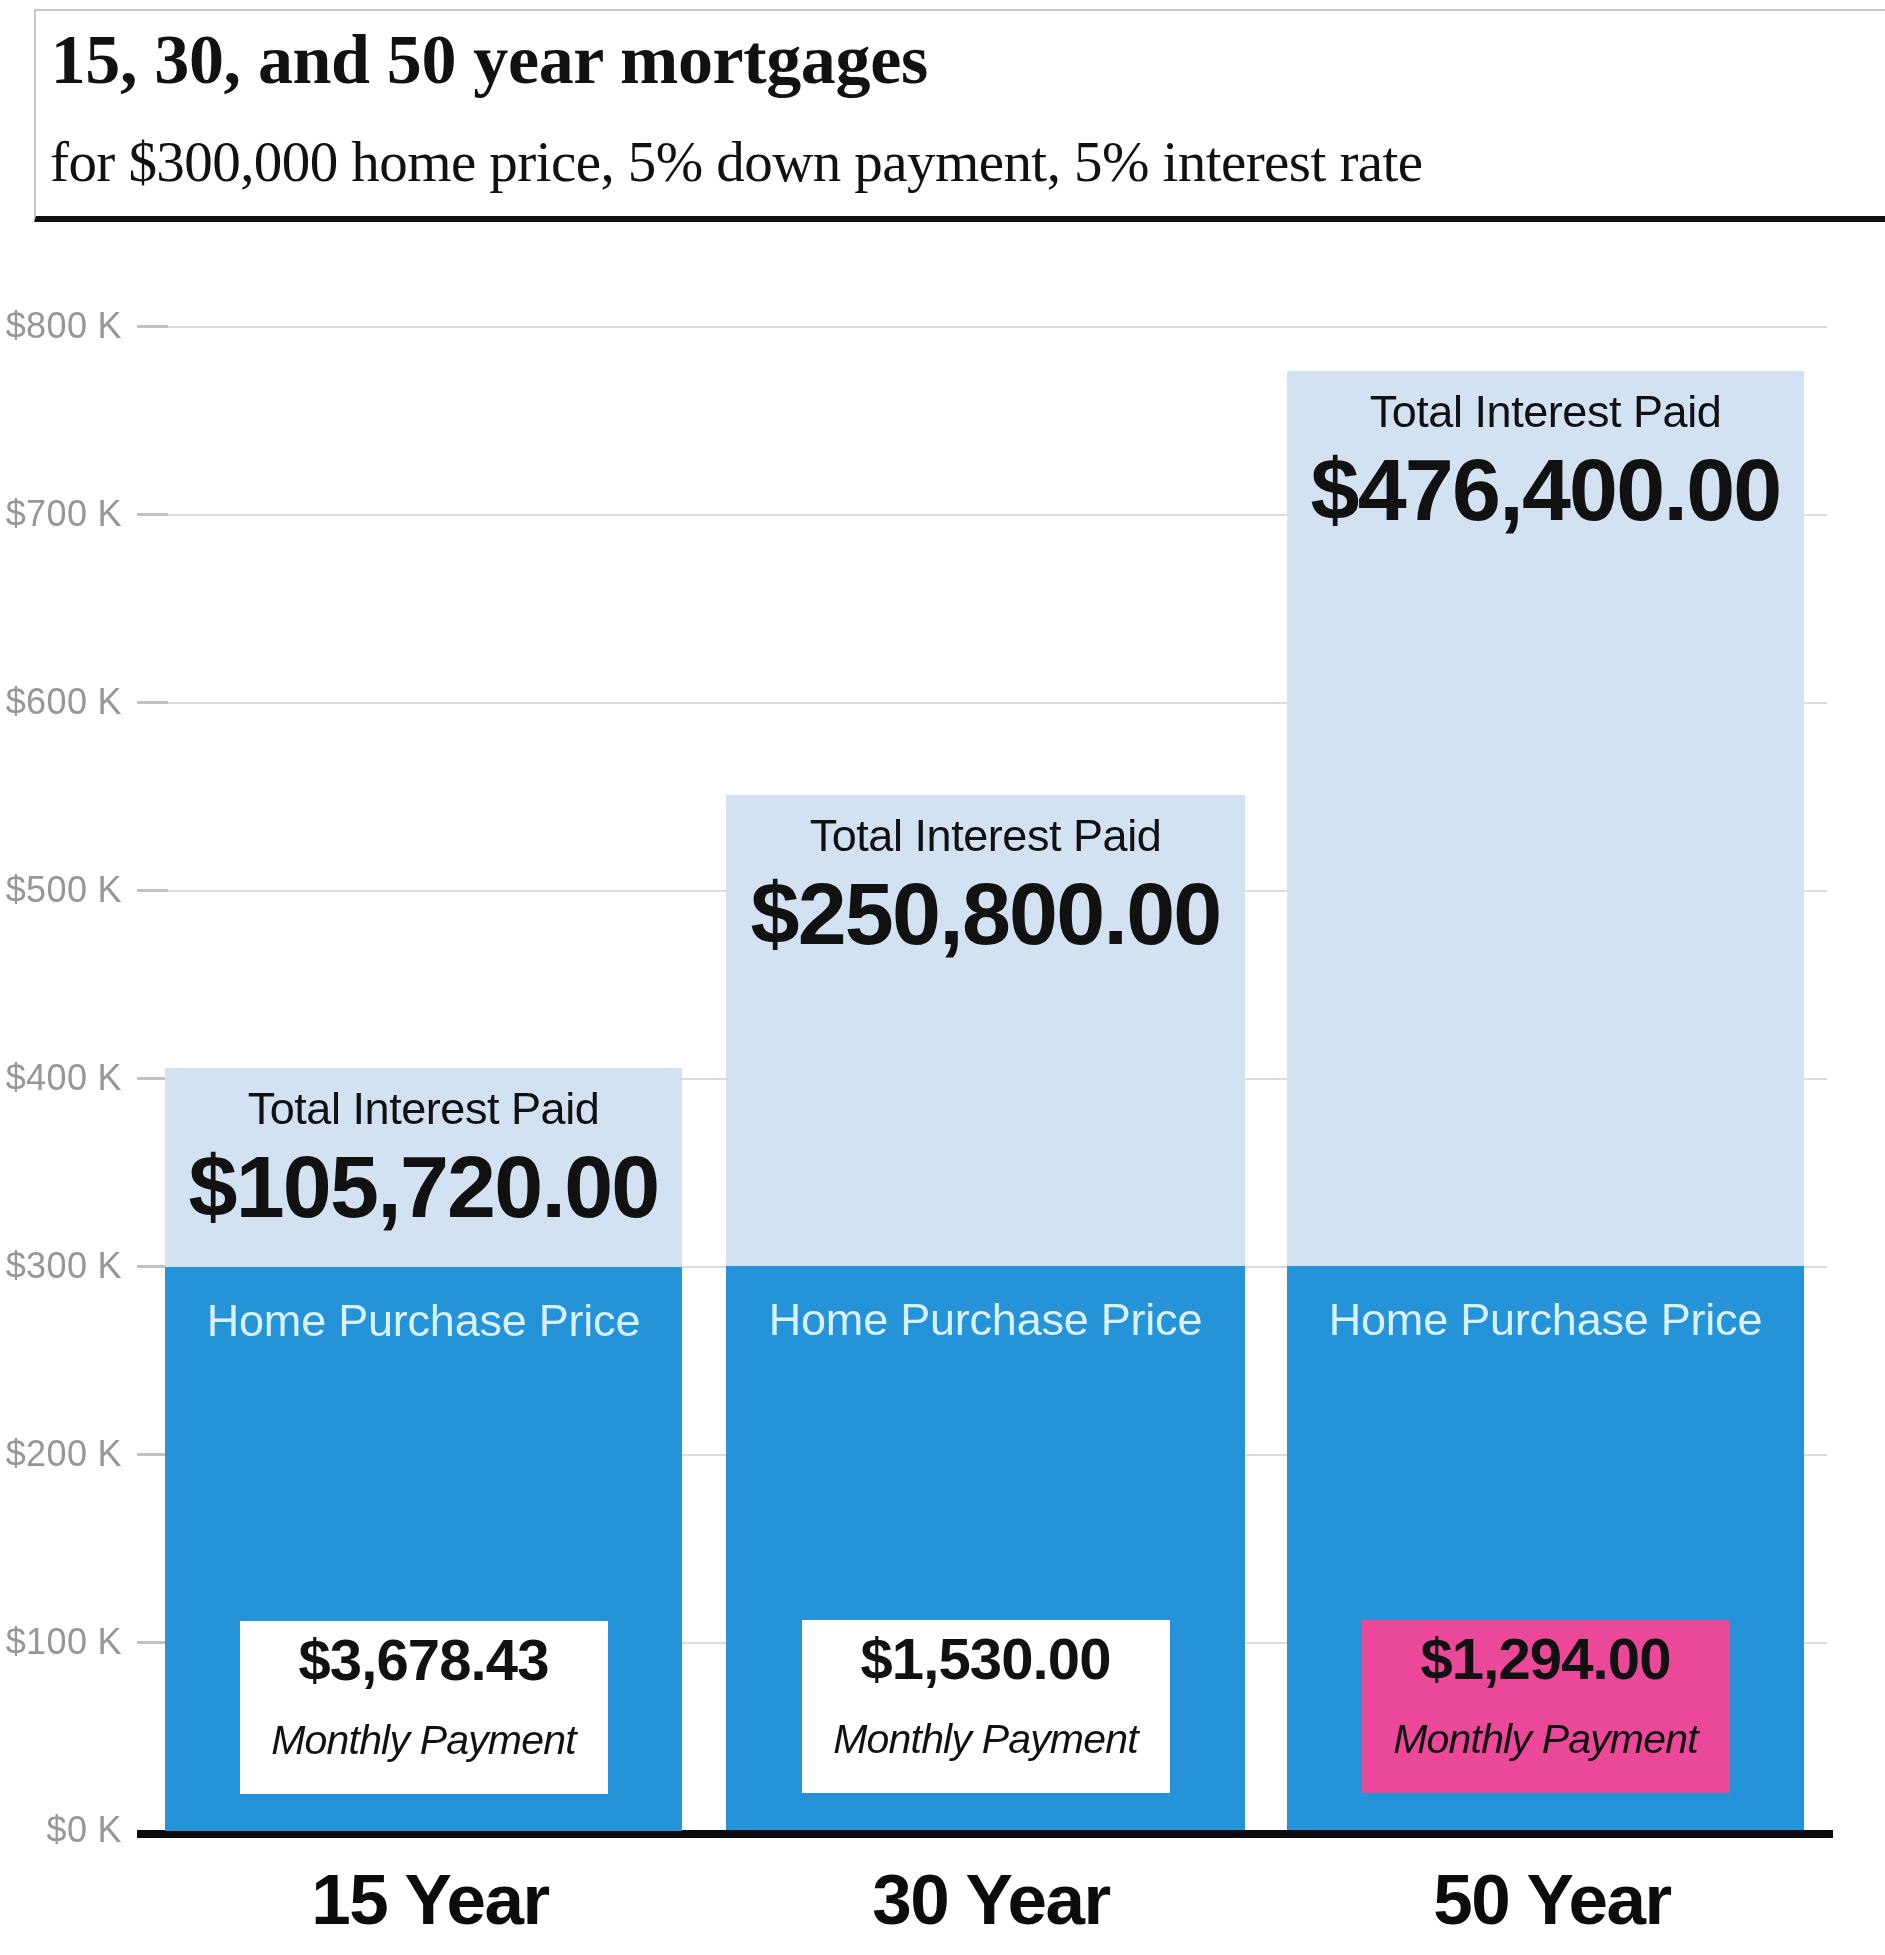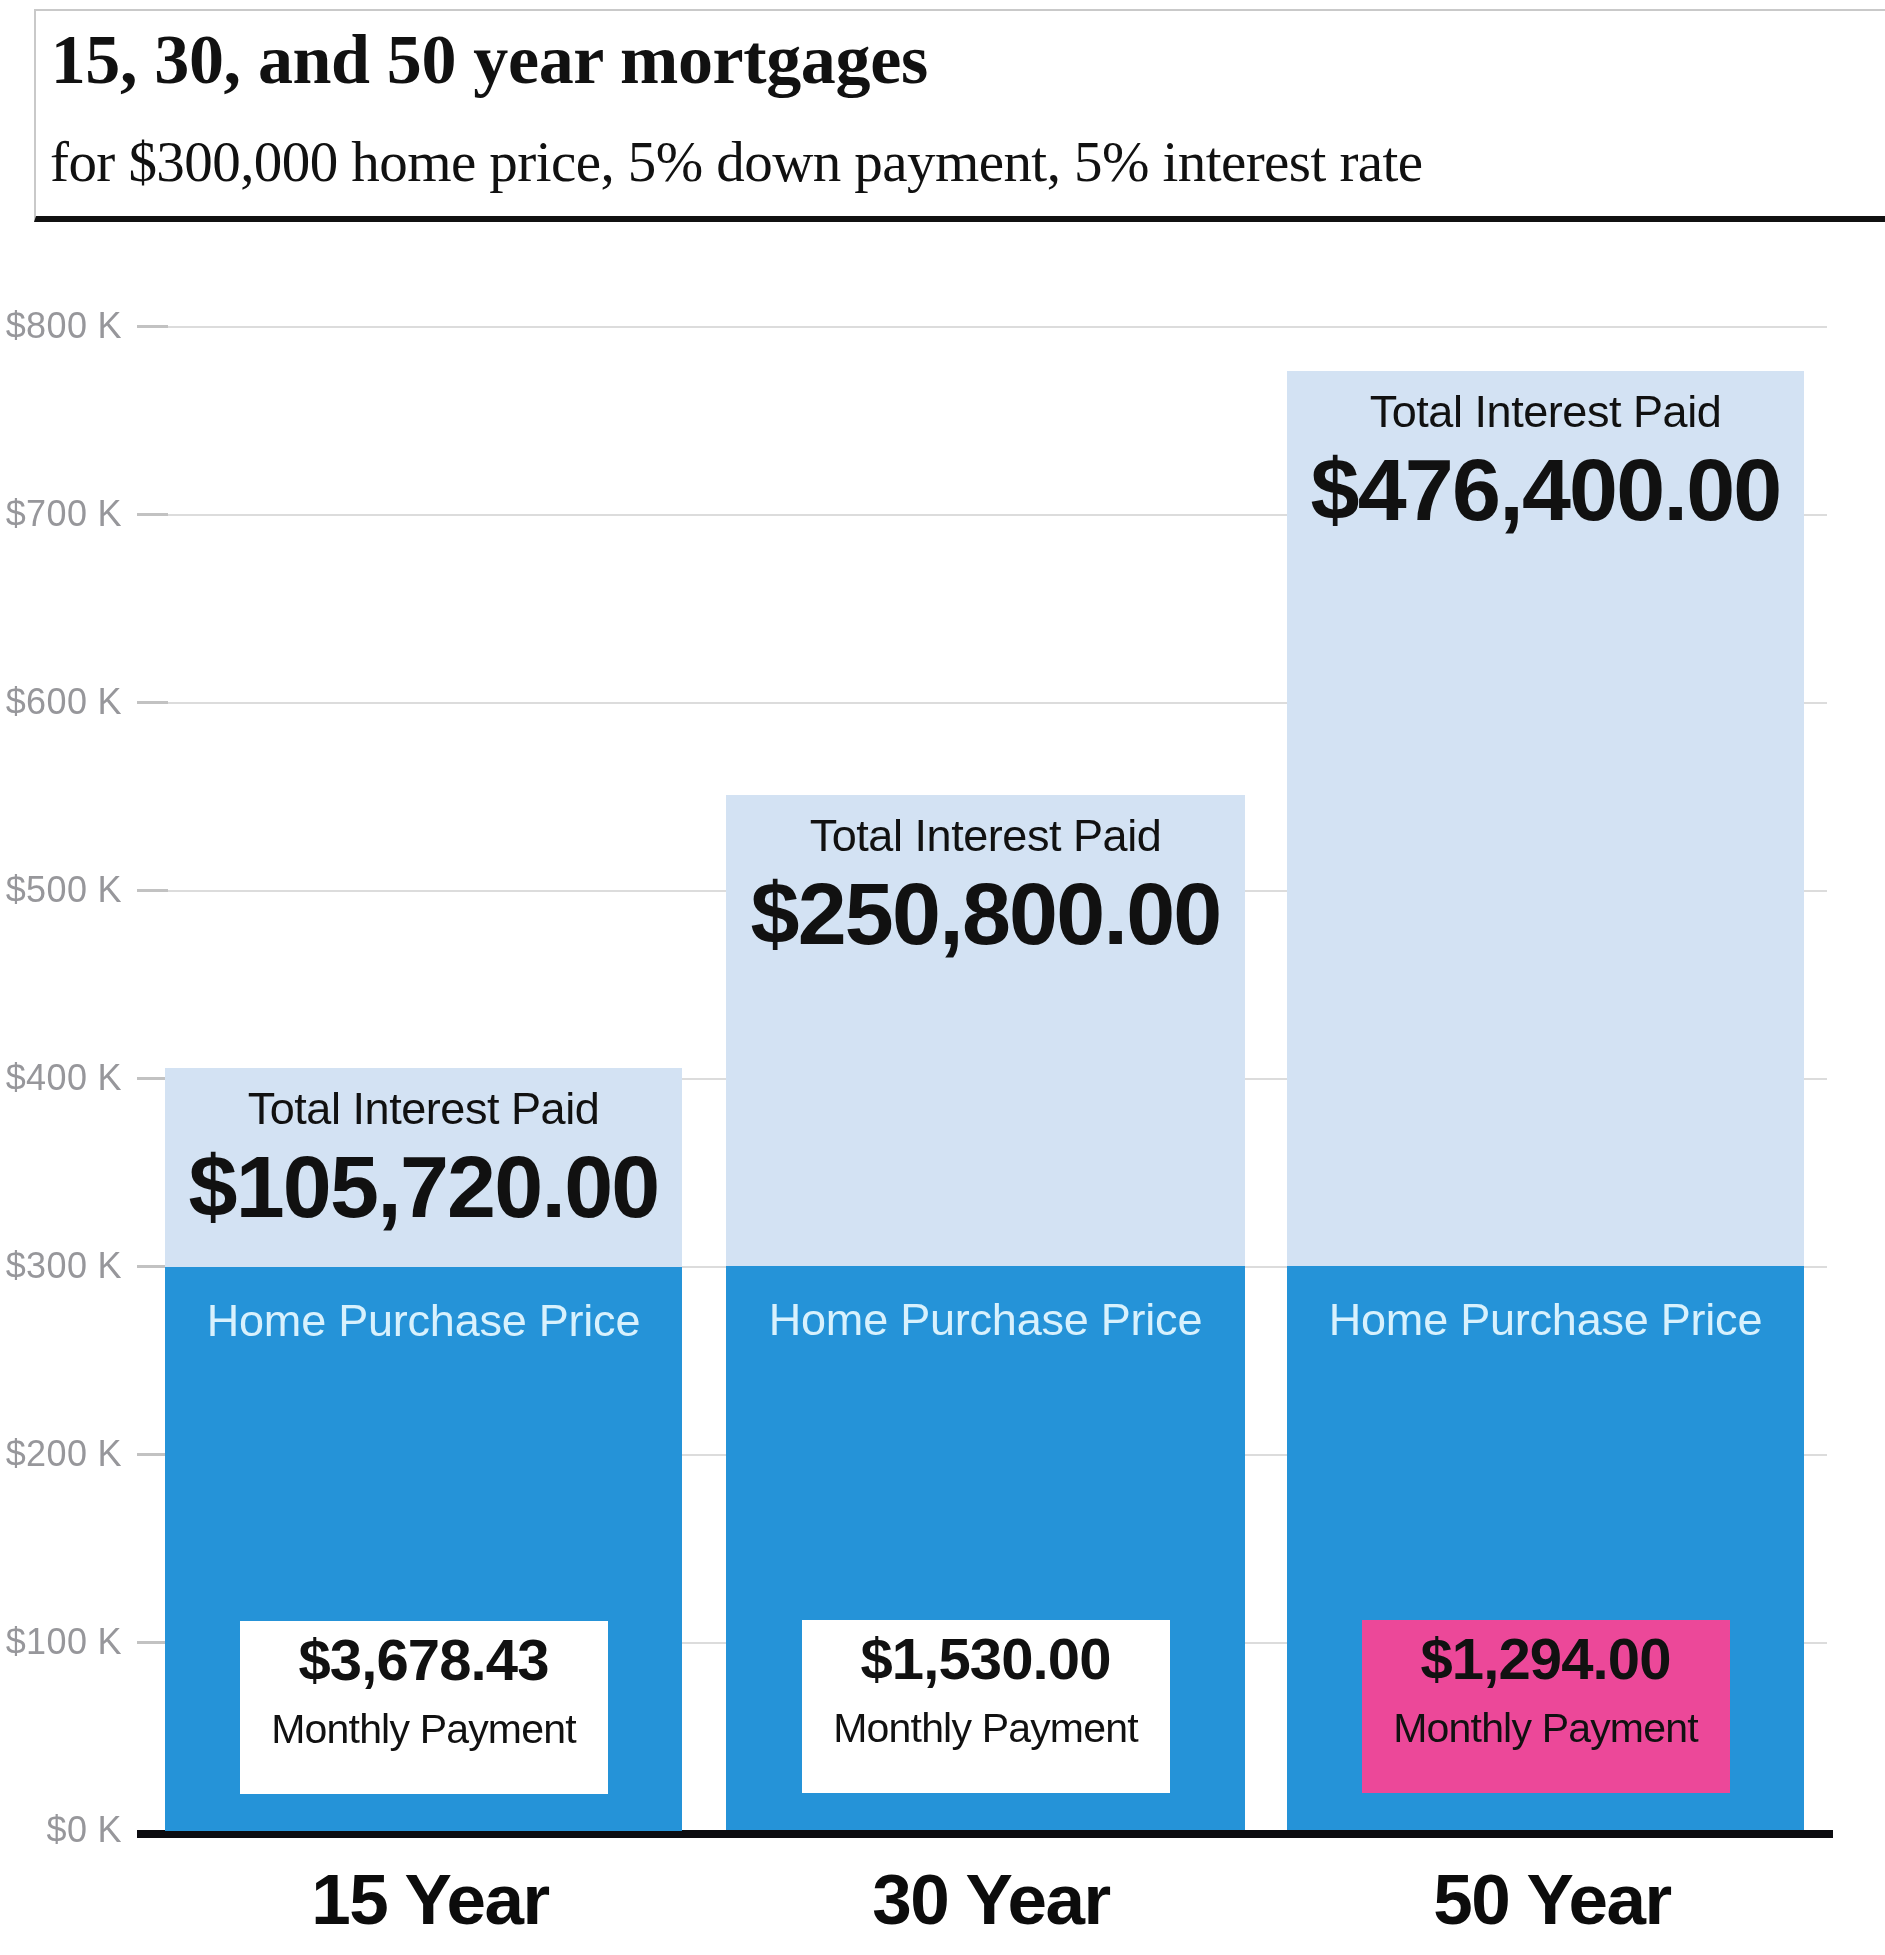--- a/index.html
+++ b/index.html
@@ -130,22 +130,23 @@
     color: #111111;
     letter-spacing: -0.015em;
     white-space: nowrap;
   }
   .monthly-label {
     font-size: 41px;
     line-height: 43px;
     font-weight: 400;
     color: #111111;
     letter-spacing: -0.02em;
-    margin-top: 16px;
-    white-space: nowrap;
+    margin-top: 27px;
+    white-space: nowrap;
+    font-style: italic;
   }
   .x-label {
     position: absolute;
     transform: translateX(-50%);
     font-size: 71px;
     line-height: 77px;
     font-weight: 700;
     letter-spacing: -0.02em;
     color: #0c0c0c;
     white-space: nowrap;

